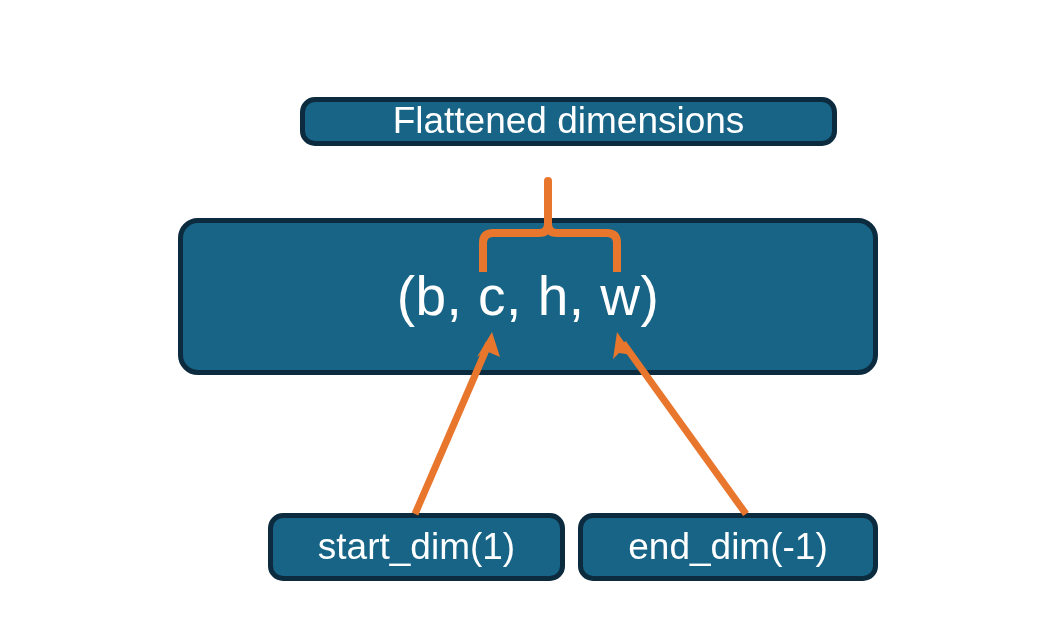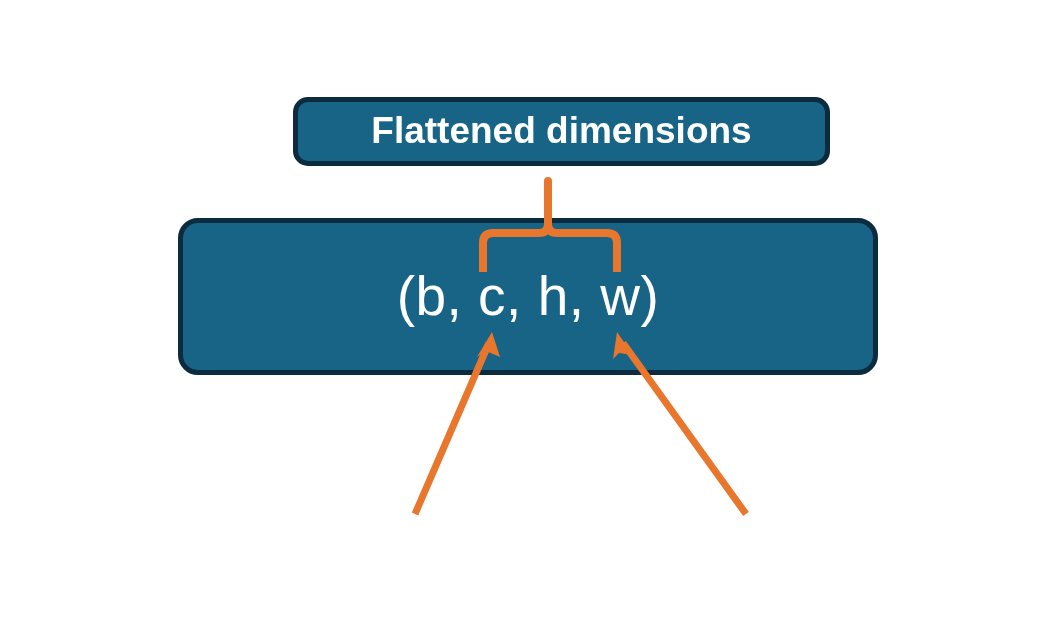--- a/index.html
+++ b/index.html
@@ -25,27 +25,26 @@
     color: #ffffff;
     display: flex;
     align-items: center;
     justify-content: center;
     text-align: center;
     line-height: 1.05;
     white-space: nowrap;
     z-index: 2;
   }
   #node-flattened {
-    left: 293px;
+    left: 300px;
     top: 97px;
     width: 537px;
-    height: 69px;
+    height: 49px;
     border-radius: 15px;
     font-size: 37px;
-    font-weight: bold;
   }
   #node-shape {
     left: 178px;
     top: 218px;
     width: 700px;
     height: 157px;
     border-radius: 20px;
     font-size: 55px;
     letter-spacing: 0.5px;
   }
@@ -112,15 +111,21 @@
     <span class="node-label">(b, c, h, w)</span>
   </div>
 
   <svg id="overlay-brace" viewBox="0 0 1038 632">
     <g>
       <path d="M 483,272 L 483,243 Q 483,233 493,233 L 539,233 Q 548,233 548,224 Q 548,233 557,233 L 607,233 Q 617,233 617,243 L 617,272" fill="none" stroke="#e8762c" stroke-width="8" stroke-linecap="butt" stroke-linejoin="round"></path>
       <path d="M 548,226 L 548,181" fill="none" stroke="#e8762c" stroke-width="8" stroke-linecap="round"></path>
     </g>
   </svg>
 
+  <div class="node" id="node-startdim">
+    <span class="node-label">start_dim(1)</span>
+  </div>
 
+  <div class="node" id="node-enddim">
+    <span class="node-label">end_dim(-1)</span>
+  </div>
 
 </div>
 
 </body></html>

